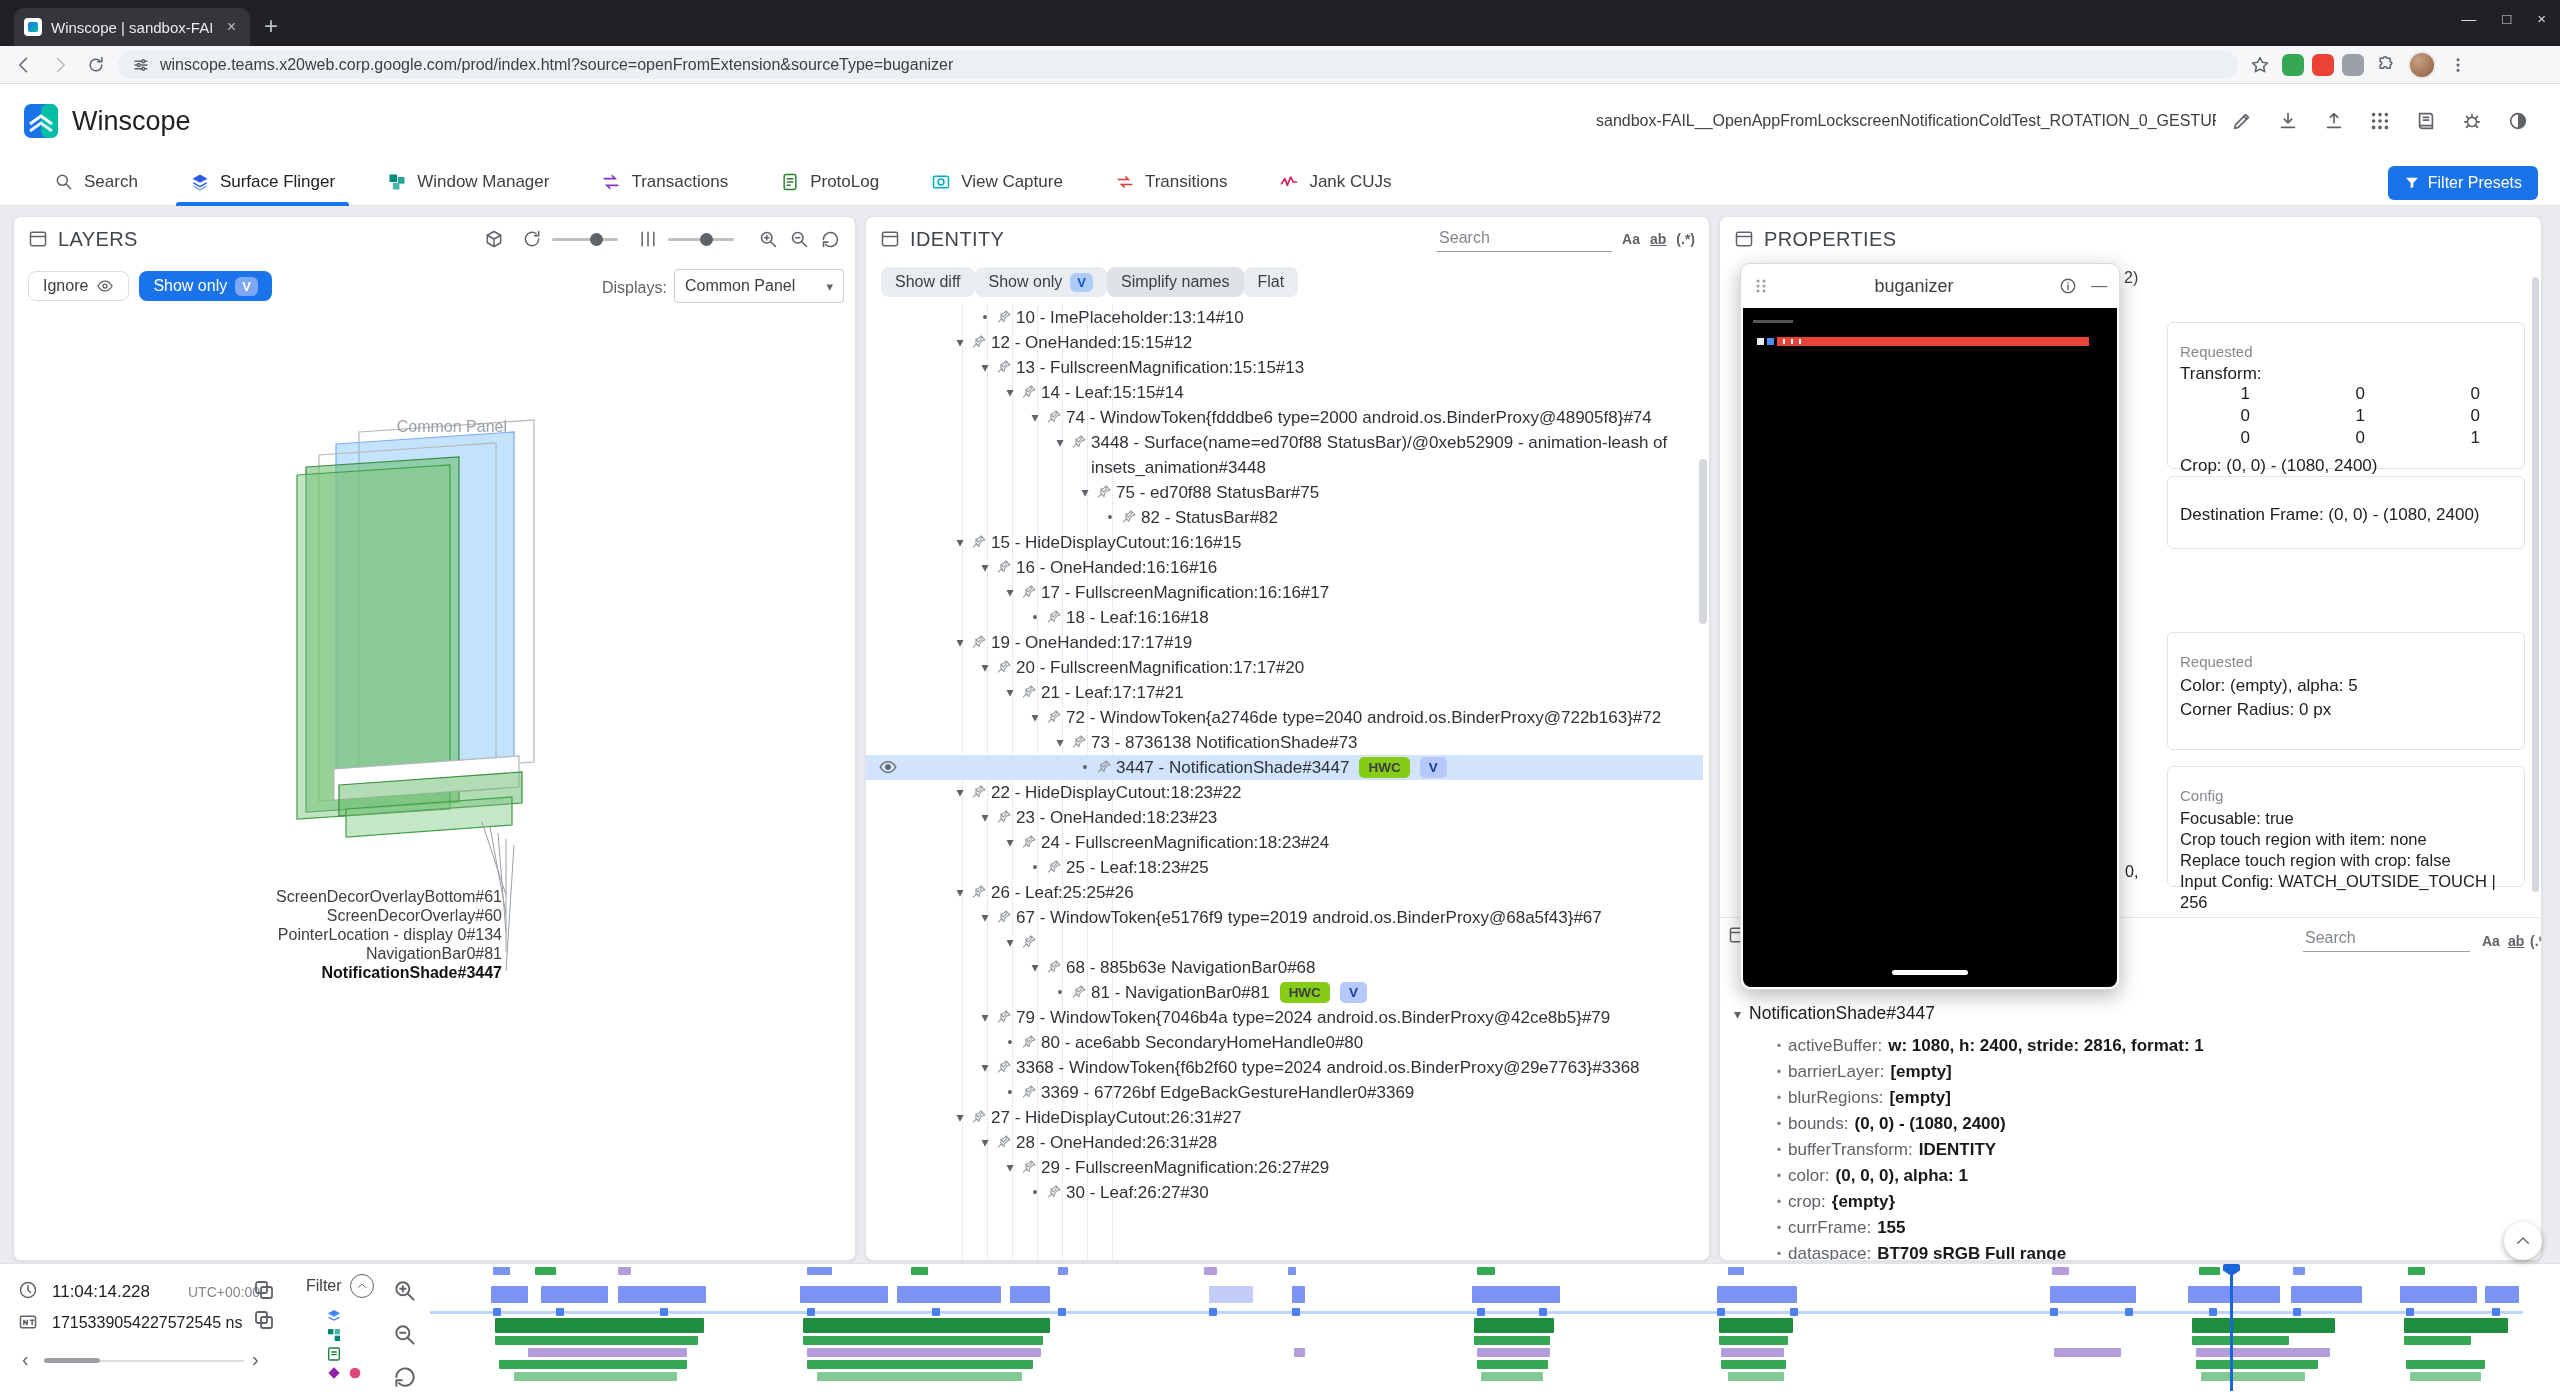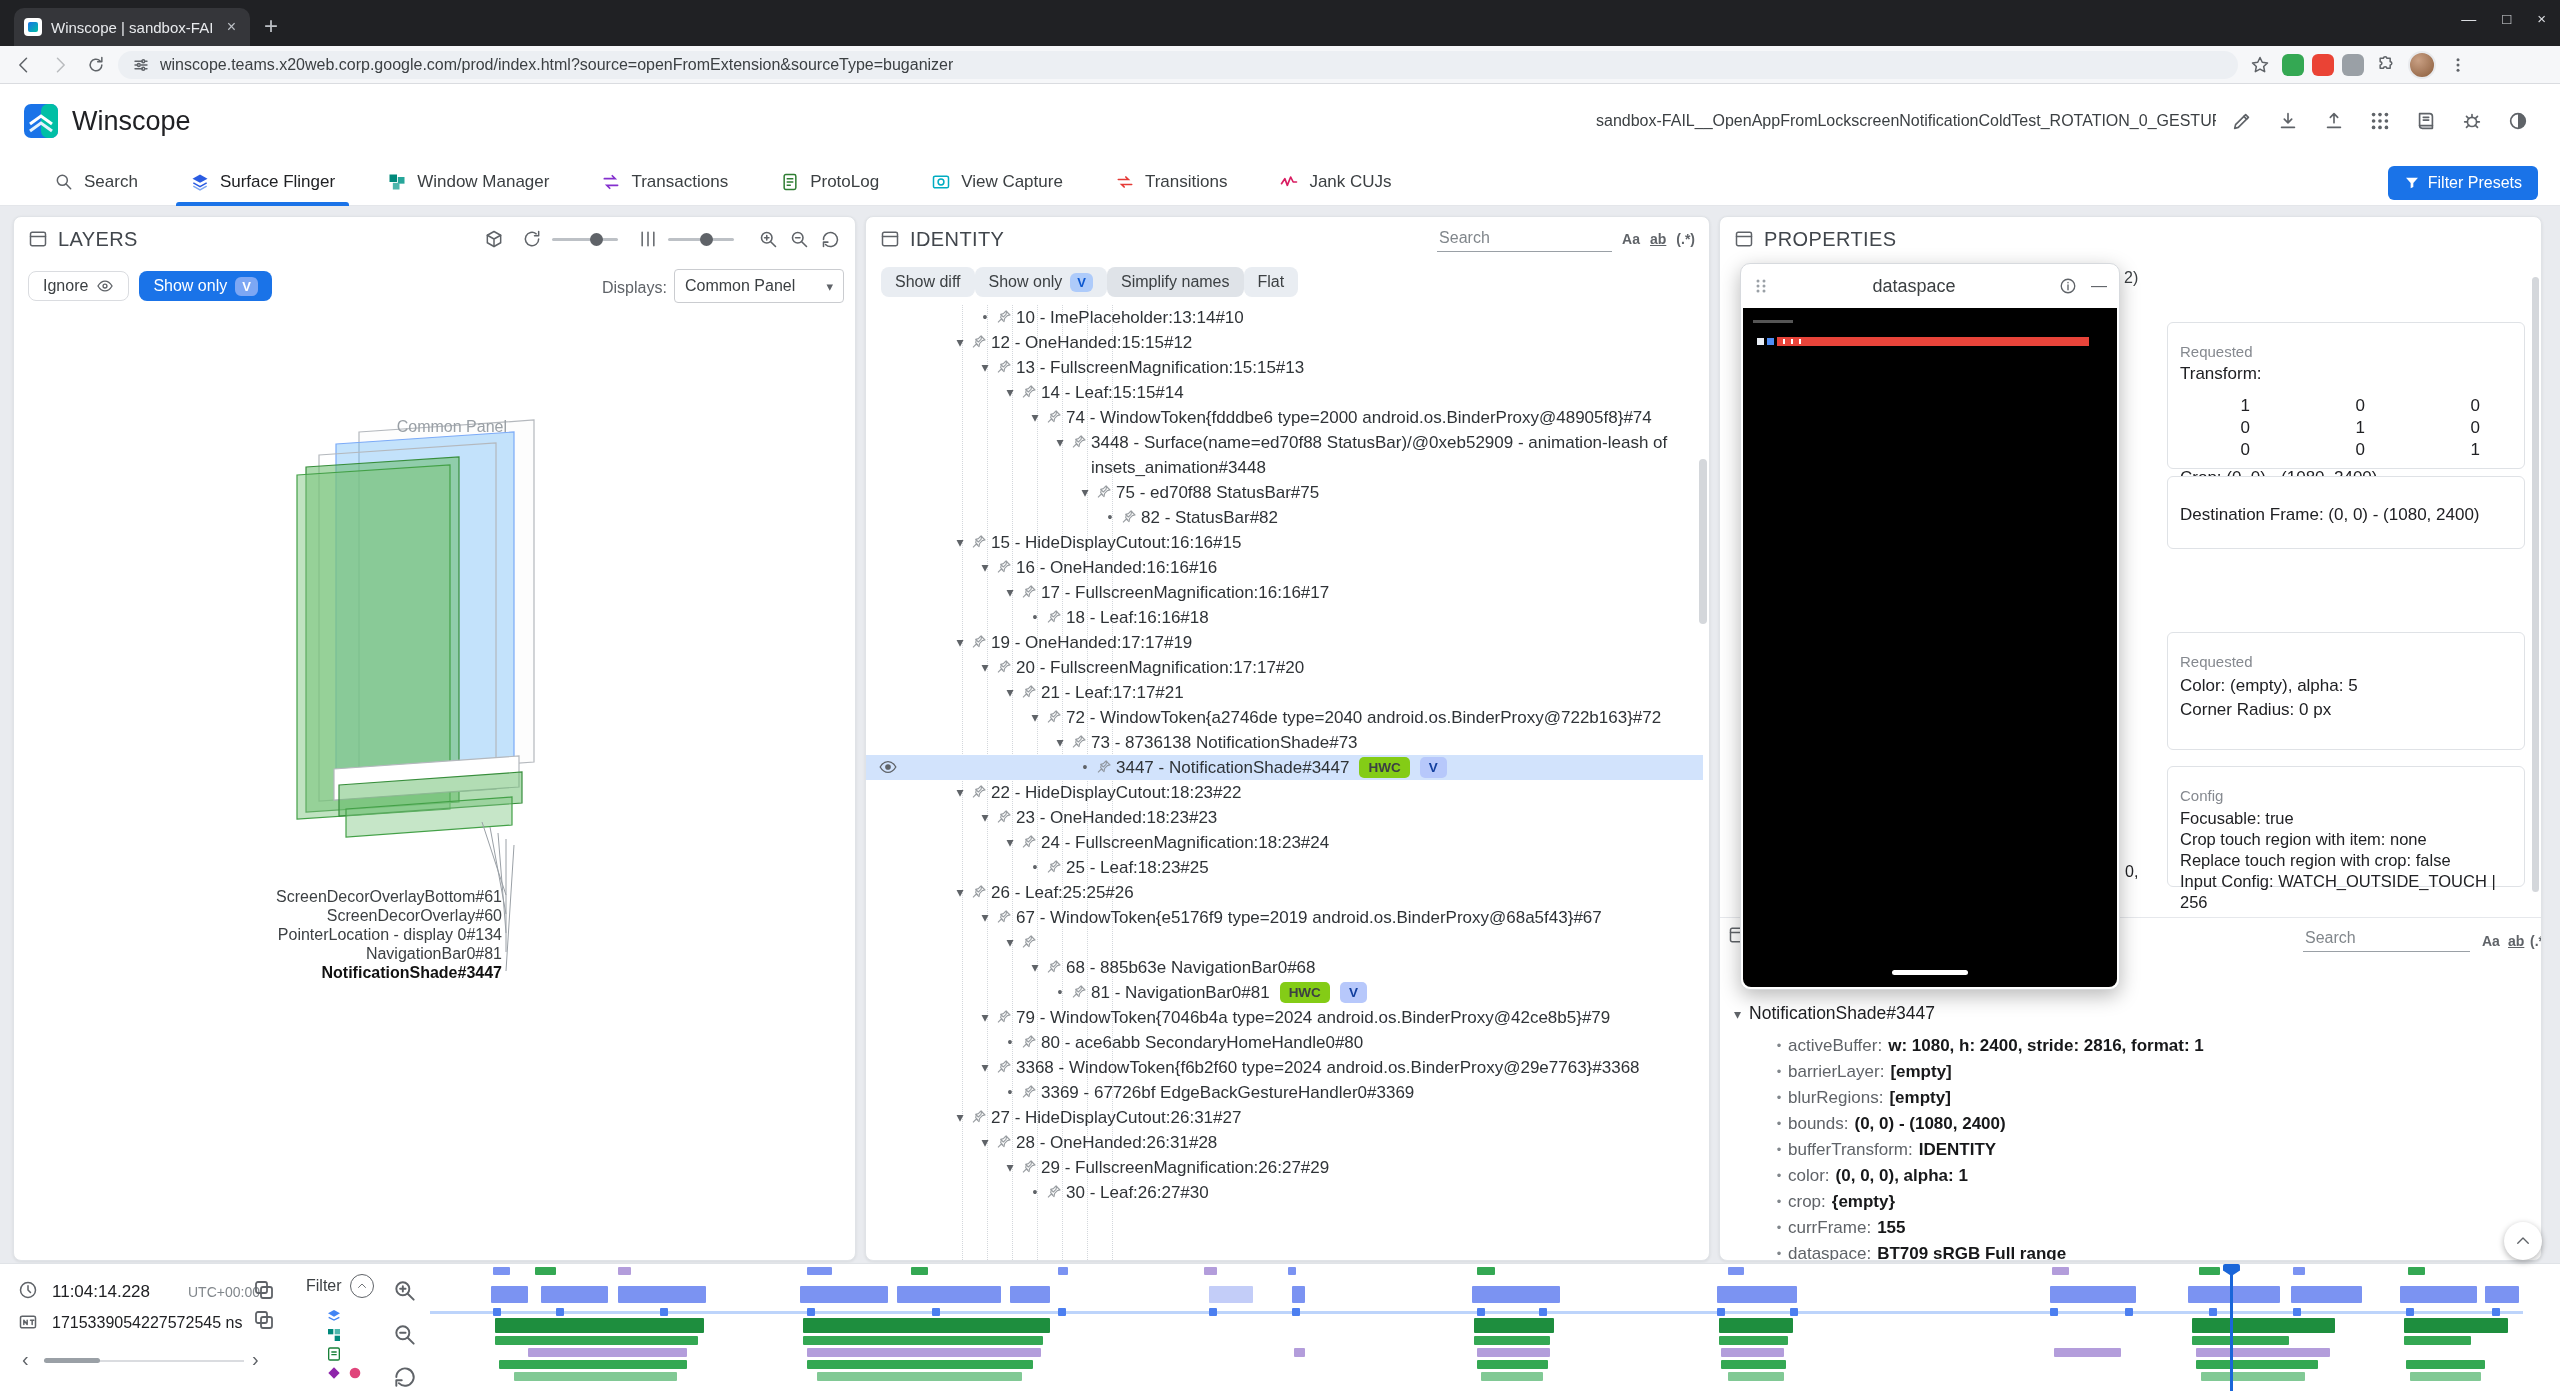--- a/index.html
+++ b/index.html
@@ -806,21 +806,21 @@
       <svg width="20" height="20" viewBox="0 0 24 24" class="sic">
           <rect x="3" y="4" width="18" height="16" rx="2"></rect>
           <path d="M3 9h18"></path>
         </svg>
       <span class="ptitle">PROPERTIES</span>
     </div>
     <span class="abs" style="left:404px;top:52px;font-size:16px;color:#3c4043">2)</span>
 
     <div class="pcard" style="top:105px;height:147px">
       <div class="seclabel">Requested</div>
-      <div style="margin-bottom:12px">Transform:</div>
+      <div style="margin-bottom:0">Transform:</div>
       <div class="mgrid" id="transform-matrix">
           <span class="mcell">1</span>
           <span class="mcell">0</span>
           <span class="mcell">0</span>
           <span class="mcell">0</span>
           <span class="mcell">1</span>
           <span class="mcell">0</span>
           <span class="mcell">0</span>
           <span class="mcell">0</span>
           <span class="mcell">1</span>
@@ -917,21 +917,21 @@
         <svg width="16" height="16" viewBox="0 0 16 16">
             <g fill="#9aa0a6">
               <circle cx="5" cy="3" r="1.5"></circle>
               <circle cx="11" cy="3" r="1.5"></circle>
               <circle cx="5" cy="8" r="1.5"></circle>
               <circle cx="11" cy="8" r="1.5"></circle>
               <circle cx="5" cy="13" r="1.5"></circle>
               <circle cx="11" cy="13" r="1.5"></circle>
             </g>
           </svg>
-        <span class="ovtitletxt">dataspace</span>
+        <span class="ovtitletxt">buganizer</span>
         <svg width="18" height="18" viewBox="0 0 24 24" class="sic">
             <circle cx="12" cy="12" r="9"></circle>
             <path d="M12 10.5V17M12 7.2v.4"></path>
           </svg>
         <span style="color:#5f6368;font-size:16px;margin-left:6px">—</span>
       </div>
       <div class="shot">
         <div class="abs" style="left:10px;top:12px;width:40px;height:3px;background:#555"></div>
         <div class="abs" style="left:14px;top:30px;width:7px;height:7px;background:#e9eef5"></div>
         <div class="abs" style="left:24px;top:30px;width:7px;height:7px;background:#4f8df5"></div>

